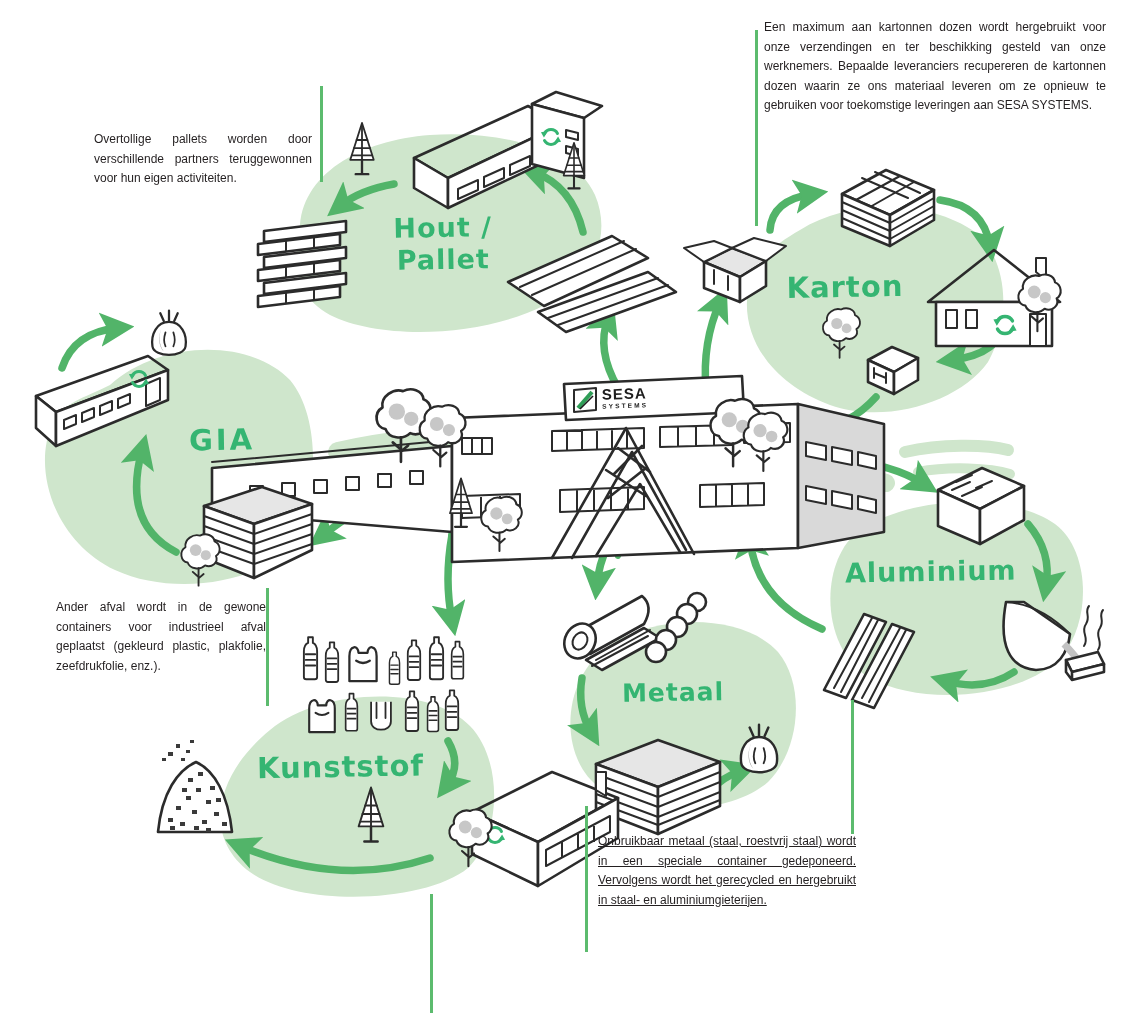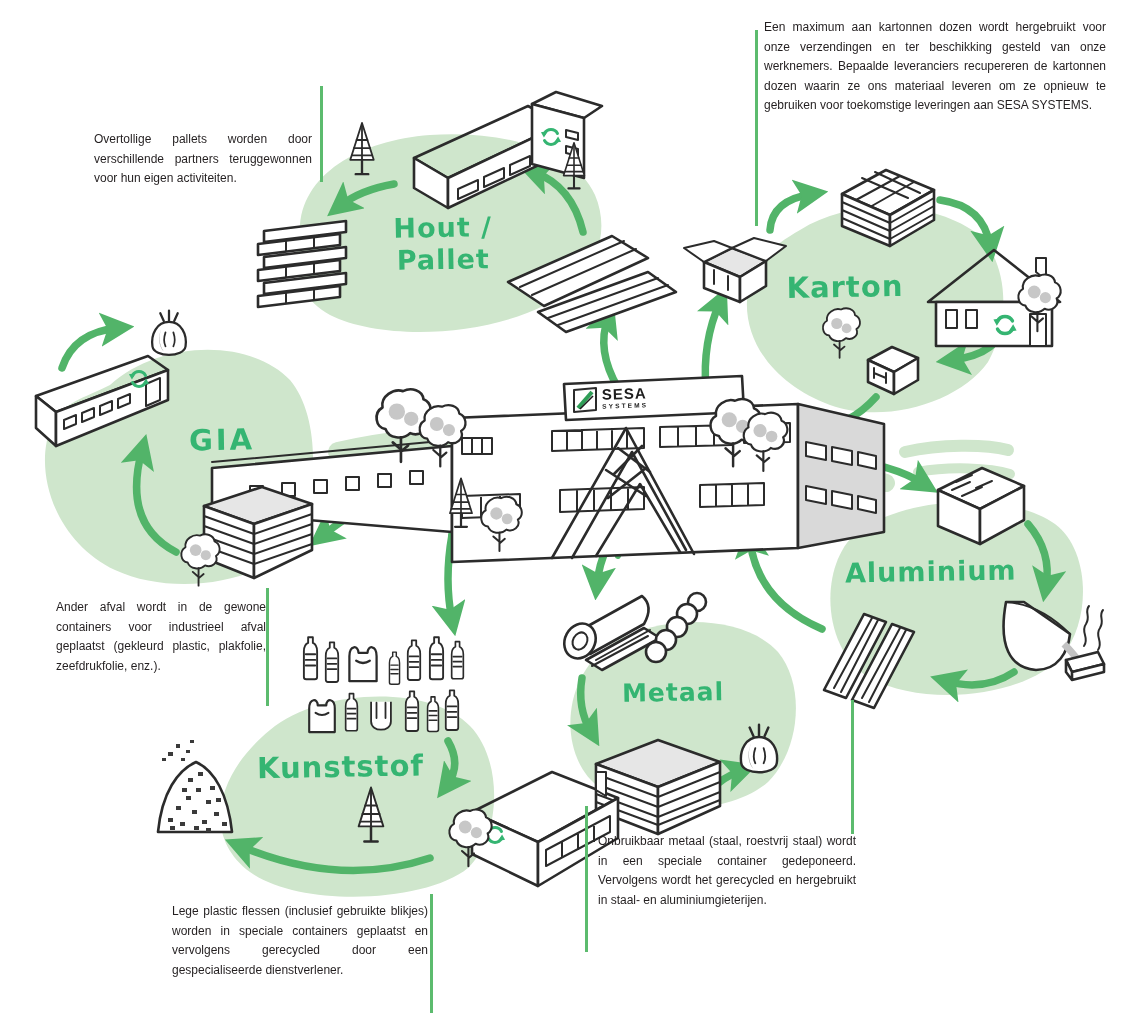--- a/index.html
+++ b/index.html
@@ -350,18 +350,17 @@
 
 <div class="vbar" style="left:320px;top:86px;height:96px;"></div>
 <div class="note" style="left:94px;top:86px;width:218px;margin-top:44px;">Overtollige pallets worden door verschillende partners teruggewonnen voor hun eigen activiteiten.</div>
 
 <div class="vbar" style="left:266px;top:588px;height:118px;"></div>
 <div class="note" style="left:56px;top:598px;width:210px;">Ander afval wordt in de gewone containers voor industrieel afval geplaatst (gekleurd plastic, plakfolie, zeefdrukfolie, enz.).</div>
 
 <div class="vbar" style="left:851px;top:700px;height:134px;"></div>
 
 <div class="vbar" style="left:585px;top:806px;height:146px;"></div>
-<div class="note" style="left:598px;top:832px;width:258px;">Onbruikbaar metaal (staal, roestvrij staal) wordt in een speciale container gedeponeerd. Vervolgens wordt het gerecycled en hergebruikt in staal- en aluminiumgieterijen.</div>
+<div class="note" style="left:598px;top:832px;width:258px;text-decoration:underline;">Onbruikbaar metaal (staal, roestvrij staal) wordt in een speciale container gedeponeerd. Vervolgens wordt het gerecycled en hergebruikt in staal- en aluminiumgieterijen.</div>
 
 <div class="vbar" style="left:430px;top:894px;height:119px;"></div>
-<div class="note" style="left:172px;top:902px;width:256px;">Lege plastic flessen (inclusief gebruikte blikjes) worden in speciale containers geplaatst en vervolgens gerecycled door een gespecialiseerde dienstverlener.</div>
 
 </div>
 
 </body></html>

